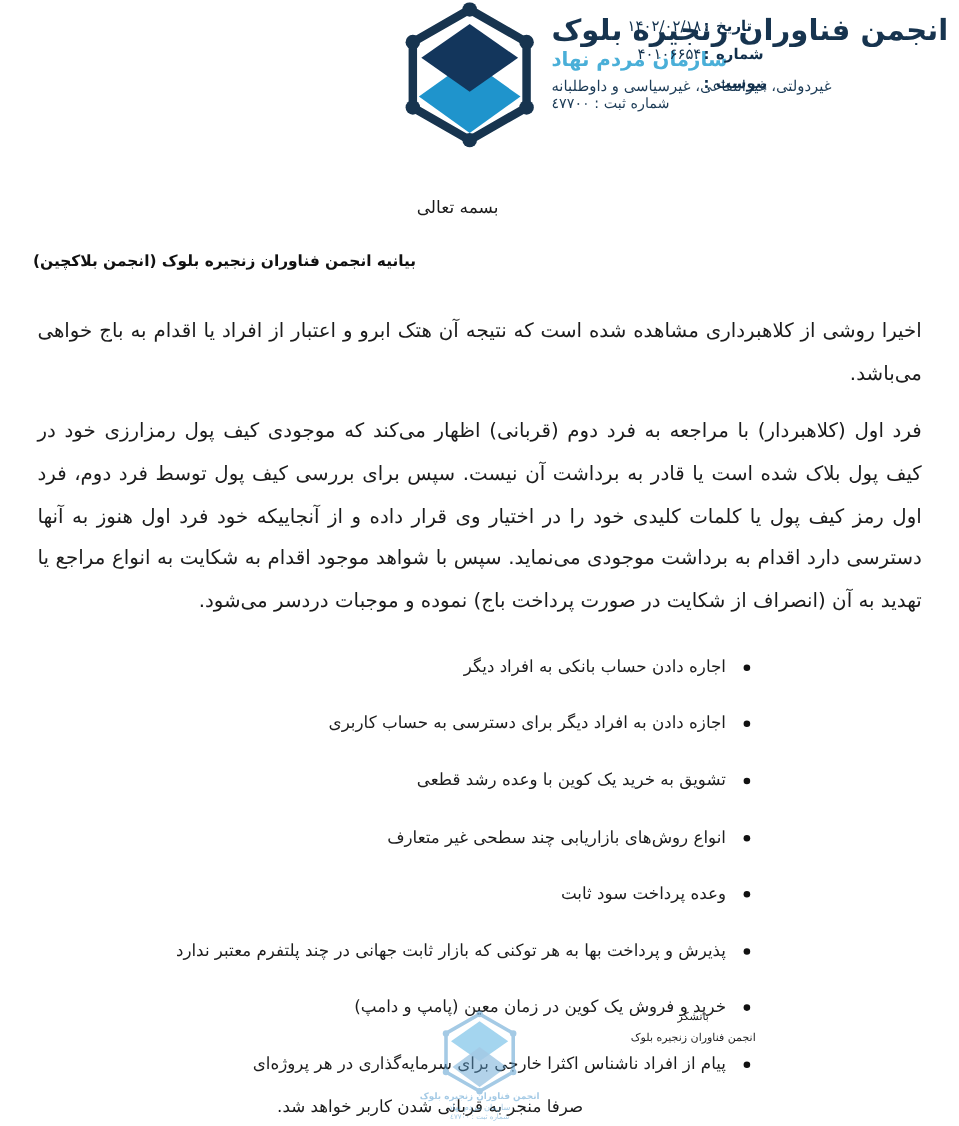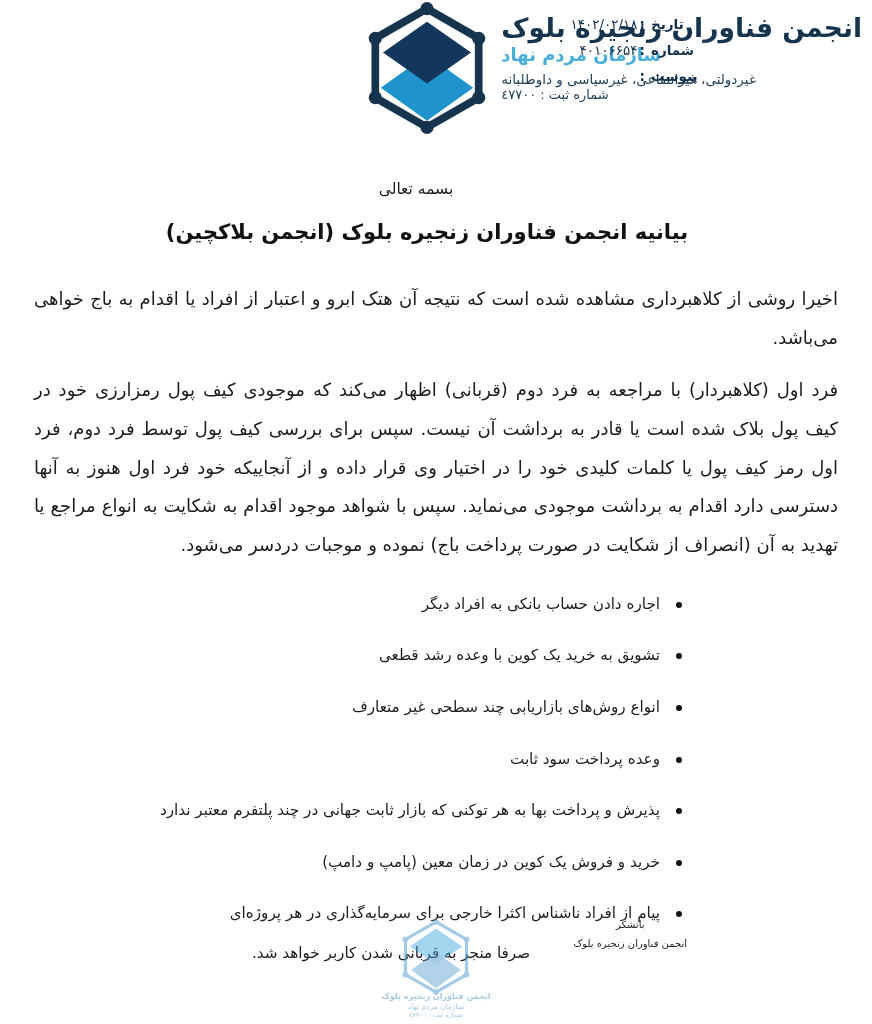--- a/index.html
+++ b/index.html
@@ -128,24 +128,24 @@
 
   .invocation {
     text-align: center;
     font-size: 15.5px;
     margin: 22px auto 12px auto;
     padding-right: 40px;
     color: #1b1b1b;
   }
 
   .doc-title {
-    text-align: center;
-    font-size: 21px;
-    font-weight: bold;
-    margin-top: 22px;
+    text-align: left;
+    font-size: 14px;
+    font-weight: bold;
+    margin-top: 32px;
     color: #111111;
     padding-right: 18px;
   }
 
   .para {
     font-size: 18px;
     line-height: 2.15;
     text-align: justify;
     text-justify: inter-word;
     margin: 0;
@@ -306,20 +306,21 @@
     <div class="doc-title">بیانیه انجمن فناوران زنجیره بلوک (انجمن بلاکچین)</div>
 
     <p class="para first">اخیرا روشی از کلاهبرداری مشاهده شده است که نتیجه آن هتک ابرو و اعتبار از افراد یا اقدام به باج خواهی می‌باشد.</p>
 
     <p class="para block">فرد اول (کلاهبردار) با مراجعه به فرد دوم (قربانی) اظهار می‌کند که موجودی کیف پول رمزارزی خود در کیف پول بلاک شده است یا قادر به برداشت آن نیست. سپس برای بررسی کیف پول توسط فرد دوم، فرد اول رمز کیف پول یا کلمات کلیدی خود را در اختیار وی قرار داده و از آنجاییکه خود فرد اول هنوز به آنها دسترسی دارد اقدام به برداشت موجودی می‌نماید. سپس با شواهد موجود اقدام به شکایت به انواع مراجع یا تهدید به آن (انصراف از شکایت در صورت پرداخت باج) نموده و موجبات دردسر می‌شود.</p>
 
 
     <div class="bullets-wrap">
       <ul class="bullets">
         <li>اجاره دادن حساب بانکی به افراد دیگر</li>
+        <li>اجازه دادن به افراد دیگر برای دسترسی به حساب کاربری</li>
         <li>تشویق به خرید یک کوین با وعده رشد قطعی</li>
         <li>انواع روش‌های بازاریابی چند سطحی غیر متعارف</li>
         <li>وعده پرداخت سود ثابت</li>
         <li>پذیرش و پرداخت بها به هر توکنی که بازار ثابت جهانی در چند پلتفرم معتبر ندارد</li>
         <li>خرید و فروش یک کوین در زمان معین (پامپ و دامپ)</li>
         <li>پیام از افراد ناشناس اکثرا خارجی برای سرمایه‌گذاری در هر پروژه‌ای</li>
       </ul>
     </div>
 
     <div class="closing">صرفا منجر به قربانی شدن کاربر خواهد شد.</div>

